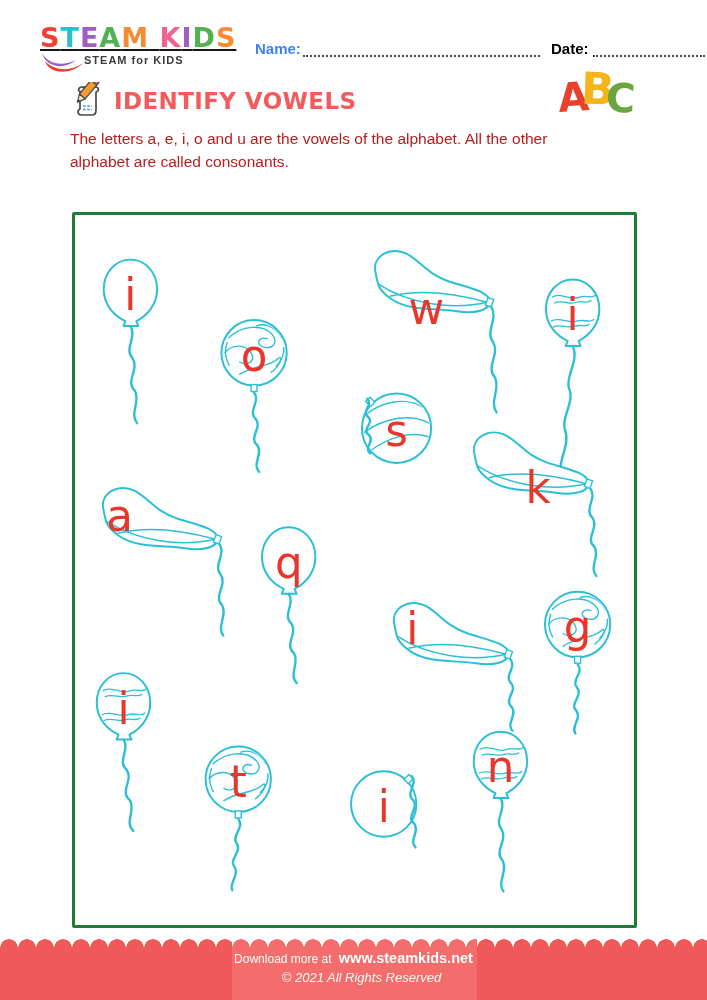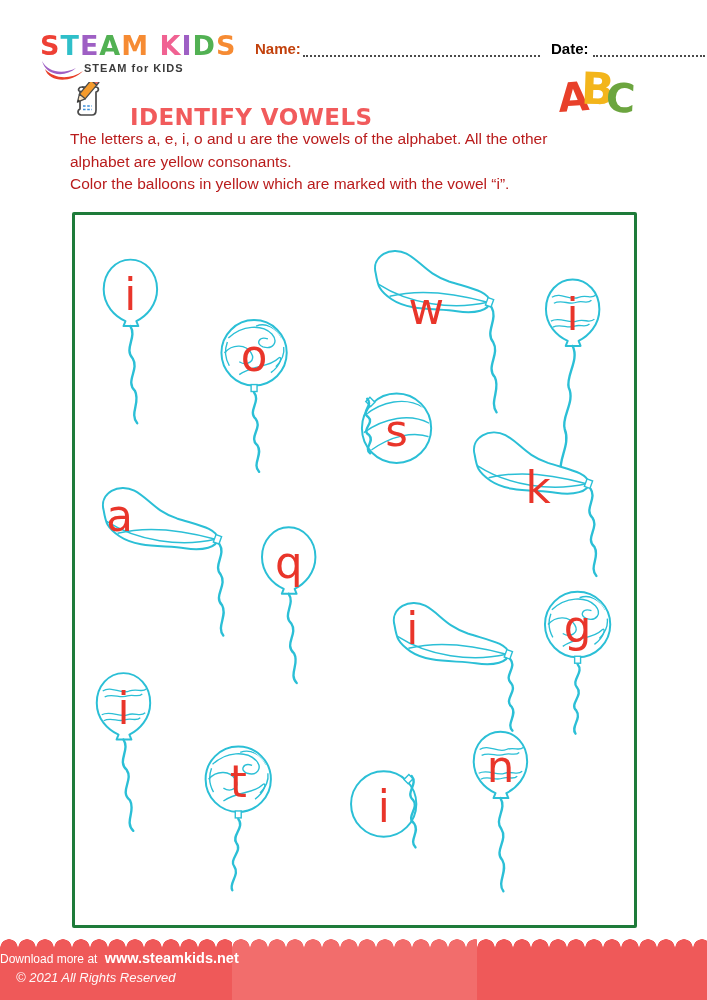--- a/index.html
+++ b/index.html
@@ -1,35 +1,35 @@
 <!DOCTYPE html>
 <html style="--accent-red: #F15B5C; --footer-red: #EF5959; --footer-red-light: #F26D6C; --balloon-cyan: #2BBFD6; --letter-red: #E9352A; --box-green: #1E7B3A;"><head>
 <meta charset="utf-8">
 <style>
   html,body{margin:0;padding:0;background:#fff;}
   .page{position:relative;width:707px;height:1000px;background:#fff;overflow:hidden;
         font-family:"Liberation Sans",sans-serif;color:#161616;}
 
   
-  .logo{position:absolute;left:40px;top:32px;width:210px;}
+  .logo{position:absolute;left:40px;top:24px;width:210px;text-decoration:underline;}
   .logo-word{font-family:"DejaVu Sans",sans-serif;font-weight:bold;font-size:27px;
              letter-spacing:1px;white-space:pre;line-height:28px;}
   .logo-row2{position:relative;height:22px;}
   .logo-swoosh{position:absolute;left:0;top:0;}
   .logo-tag{position:absolute;left:44px;top:2px;font-size:11px;font-weight:bold;
             color:#3b3b3b;letter-spacing:1px;}
 
-  .name-label{position:absolute;left:255px;top:40px;font-size:15px;font-weight:bold;color:#c2410c;}
+  .name-label{position:absolute;left:255px;top:40px;font-size:15px;font-weight:bold;color:#3b82f6;}
   .name-line{position:absolute;left:303px;top:38px;width:237px;height:17px;border-bottom:2px dotted #4a4a4a;}
   .date-label{position:absolute;left:551px;top:40px;font-size:15px;font-weight:bold;color:#000000;}
   .date-line{position:absolute;left:593px;top:38px;width:112px;height:17px;border-bottom:2px dotted #4a4a4a;}
 
   
   .title-icon{position:absolute;left:70px;top:82px;}
-  .page-title{position:absolute;left:114px;top:88px;margin:16px;font-family:"DejaVu Sans",sans-serif;
+  .page-title{position:absolute;left:114px;top:88px;margin:0;font-family:"DejaVu Sans",sans-serif;
               font-size:23px;font-weight:bold;letter-spacing:.4px;color:var(--accent-red,#F15B5C);}
   .abc{position:absolute;left:558px;top:68px;width:84px;height:56px;font-family:"DejaVu Sans",sans-serif;font-weight:bold;}
   .abc span{display:inline-block;line-height:1;}
   .abc .L0{font-size:40px;transform:translateY(6px) rotate(-4deg);}
   .abc .L1{font-size:44px;margin-left:-8px;transform:translateY(-1px) rotate(2deg);}
   .abc .L2{font-size:40px;margin-left:-9px;transform:translateY(7px) rotate(3deg);}
 
   
   .instructions{position:absolute;left:70px;top:128px;width:540px;font-size:15.5px;
                 line-height:22.5px;color:#b91c1c;}
@@ -44,21 +44,21 @@
   .footer{position:absolute;left:0;top:936px;width:707px;height:64px;display:flex;}
   .fcol{display:flex;flex-direction:column;}
   .fcol .sc{height:12px;background-image:radial-gradient(circle 9px at 50% 100%, var(--c) 8.5px, transparent 9px);
             background-size:18px 12px;background-repeat:repeat-x;}
   .fcol .fill{flex:1;background:var(--c);}
   .fcol.dark{--c:var(--footer-red,#EF5959);}
   .fcol.light{--c:var(--footer-red-light,#F26D6C);}
   .fcol.left{width:232px;}
   .fcol.mid{width:245px;}
   .fcol.right{flex:1;}
-  .ftext{position:absolute;left:0;top:950px;width:707px;color:#fff;}
+  .ftext{position:absolute;left:0;top:950px;width:707px;text-align:center;color:#fff;}
   .ftext .line1{font-size:12px;}
   .ftext .line1 .url{font-size:14.5px;font-weight:bold;margin-left:4px;}
   .ftext .line2{font-size:13px;font-style:italic;margin-top:4px;opacity:.96;padding-left:16px;}
 </style>
 </head>
 <body>
 
 <div class="page">
 
   <div class="logo">
@@ -86,22 +86,21 @@
       <rect x="10.5" y="-3" width="7.5" height="18" fill="#F59B2C" stroke="#4a4a4a" stroke-width="1.3"></rect>
       <path d="M10.5,15 L18,15 L14.2,22.5 Z" fill="#FBE3C0" stroke="#4a4a4a" stroke-width="1.2" stroke-linejoin="round"></path>
       <path d="M12.9,19.8 L14.2,22.5 L15.5,19.8 Z" fill="#333"></path>
     </g>
   </svg>
   <h1 class="page-title">IDENTIFY VOWELS</h1>
   <div class="abc"><span class="L0" style="color: rgb(232, 64, 42);">A</span><span class="L1" style="color: rgb(243, 181, 27);">B</span><span class="L2" style="color: rgb(108, 165, 63);">C</span></div>
 
   <div class="instructions">
     <div>The letters a, e, i, o and u are the vowels of the alphabet. All the other</div>
-    <div>alphabet are yellow consonants.</div>
-    <div>Color the balloons in yellow which are marked with the vowel “i”.</div>
+    <div>alphabet are called consonants.</div>
   </div>
 
   <div class="box">
     <svg viewBox="0 0 565 716" preserveAspectRatio="none">
         <g>
           <g transform="translate(26,43)">
             <path d="M 30,2 C 45,2 57,15 57,32 C 57,48 46,59 36,64 L 38,69 L 23,69 L 25,64 C 14,59 3,48 3,32 C 3,15 15,2 30,2 Z" fill="#fff" stroke="#2BBFD6" stroke-width="2" stroke-linejoin="round"></path>
           </g>
           <path d="M 56,112 c 7,11.4 -7,22.9 2.3,32.666666666666664 c 7,11.4 -8,22.9 2.3,32.666666666666664 c 6,11.4 -6,22.9 2.3,32.666666666666664" fill="none" stroke="#2BBFD6" stroke-width="2.4" stroke-linecap="round"></path>
           <text x="56" y="96" text-anchor="middle" font-size="44" fill="#E9352A">i</text>

